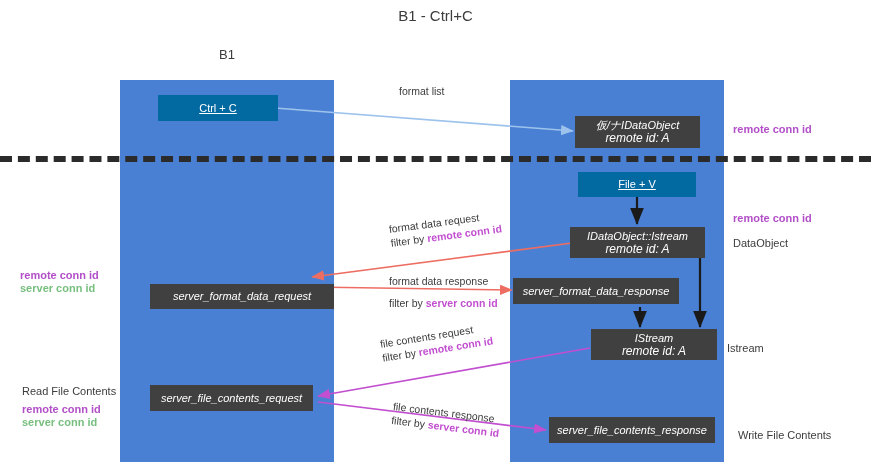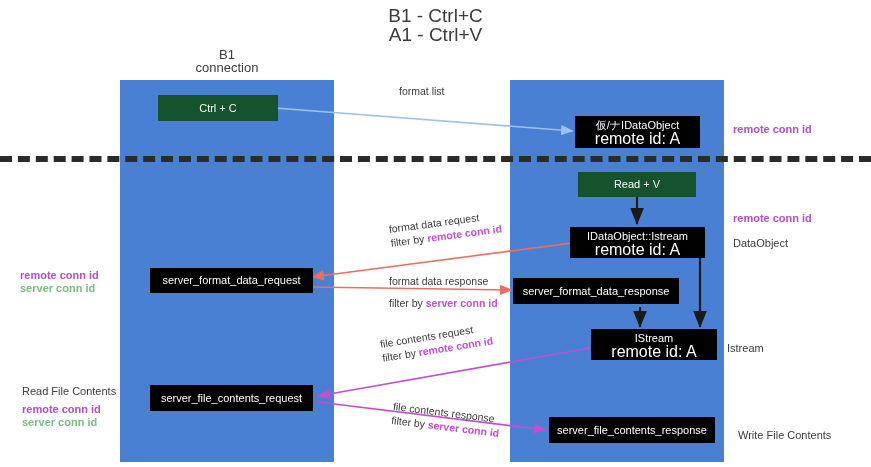--- a/index.html
+++ b/index.html
@@ -12,38 +12,38 @@
   #stage{position:relative;width:871px;height:467px;}
 
   
   .lane{position:absolute;background:#4a80d4;}
   #lane-b1{left:120px;top:80px;width:214px;height:382px;}
   #lane-a1{left:510px;top:80px;width:214px;height:382px;}
 
   
   #title{
     position:absolute;left:0;top:6px;width:871px;
-    text-align:center;font-size:19px;color:#3c3c3c;line-height:19px;
+    text-align:center;font-size:15px;color:#3c3c3c;line-height:19px;
   }
   .col-head{
     position:absolute;text-align:center;font-size:13px;color:#3c3c3c;
     line-height:13px;width:214px;
   }
   #head-b1{left:120px;top:48px;}
   #head-a1{left:510px;top:48px;}
 
   
   .box{
     position:absolute;box-sizing:border-box;
     display:flex;flex-direction:column;align-items:center;justify-content:center;
     color:#ffffff;font-size:11px;line-height:13px;text-align:center;
   }
-  .box.green{background:#14532d;}
-  .box.orange{background:#000000;}
-  .box .l2{font-size:16px;}
+  .box.green{background:#0369a1;text-decoration:underline;}
+  .box.orange{background:#404040;font-style:italic;}
+  .box .l2{font-size:12px;}
 
   
   .lbl{position:absolute;font-size:11px;color:#3c3c3c;line-height:14px;white-space:nowrap;}
   .lbl.purple{color:#b24fc8;font-weight:bold;}
   .lbl.green{color:#77bf7f;font-weight:bold;}
   .edge-lbl{position:absolute;font-size:10.5px;color:#3c3c3c;line-height:14px;white-space:nowrap;}
   .edge-lbl b.p{color:#c24fd0;}
   .edge-lbl b.g{color:#c24fd0;}
   .rot{transform-origin:left top;}
 
@@ -57,26 +57,24 @@
 </head>
 <body>
 
 <div id="stage">
 
   <div class="lane" id="lane-b1"></div>
   <div class="lane" id="lane-a1"></div>
 
   <div id="title">
     <div>B1 - Ctrl+C</div>
-    <div>A1 - Ctrl+V</div>
   </div>
 
   <div class="col-head" id="head-b1">
     <div>B1</div>
-    <div>connection</div>
   </div>
 
   <svg id="wires">
     <defs>
       <marker id="ar-blue" markerWidth="9" markerHeight="9" refX="7.5" refY="3.2" orient="auto">
         <path d="M0,0 L8,3.2 L0,6.4 z" fill="#9dc3ec"></path>
       </marker>
       <marker id="ar-red" markerWidth="9" markerHeight="9" refX="7.5" refY="3.2" orient="auto">
         <path d="M0,0 L8,3.2 L0,6.4 z" fill="#ee6d62"></path>
       </marker>
@@ -108,29 +106,29 @@
   <div class="box green" id="n-ctrl-c" style="left:158px;top:95px;width:120px;height:26px;">
     <div>Ctrl + C</div>
   </div>
 
   <div class="box orange" id="n-get-idataobject" style="left:575px;top:116px;width:125px;height:32px;">
     <div>仮/ナIDataObject</div>
     <div class="l2">remote id: A</div>
   </div>
 
   <div class="box green" id="n-ctrl-v" style="left:578px;top:172px;width:118px;height:25px;">
-    <div>Read + V</div>
+    <div>File + V</div>
   </div>
 
   <div class="box orange" id="n-getdata" style="left:570px;top:227px;width:135px;height:31px;">
     <div>IDataObject::Istream</div>
     <div class="l2">remote id: A</div>
   </div>
 
-  <div class="box orange" id="n-sfdreq" style="left:150px;top:268px;width:163px;height:25px;">
+  <div class="box orange" id="n-sfdreq" style="left:150px;top:284px;width:184px;height:25px;">
     <div>server_format_data_request</div>
   </div>
 
   <div class="box orange" id="n-sfdres" style="left:513px;top:278px;width:166px;height:26px;align-items:center;">
     <div>server_format_data_response</div>
   </div>
 
   <div class="box orange" id="n-istream" style="left:591px;top:329px;width:126px;height:31px;">
     <div>IStream</div>
     <div class="l2">remote id: A</div>

